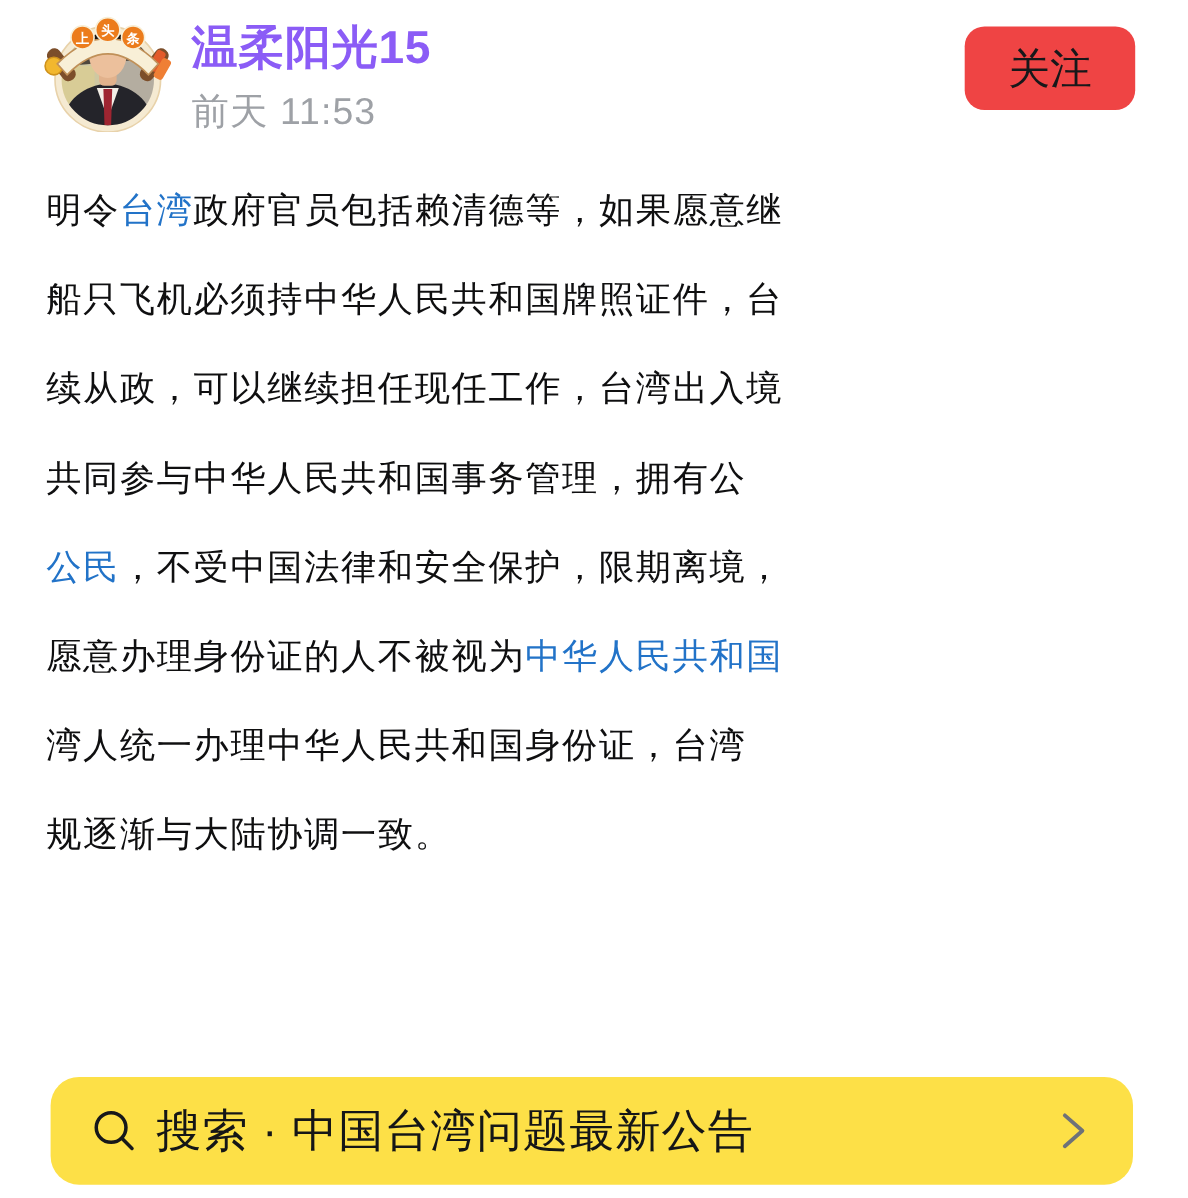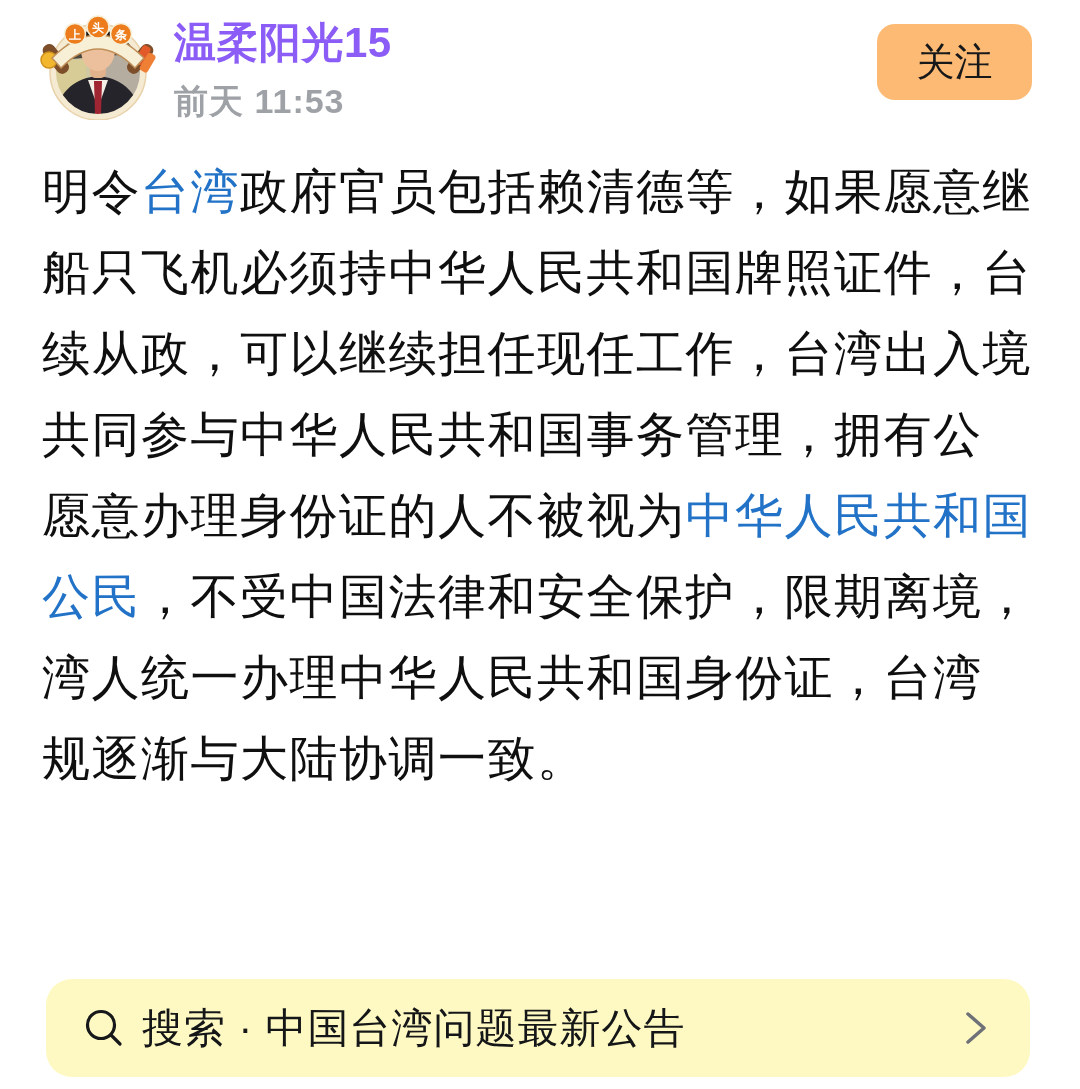--- a/index.html
+++ b/index.html
@@ -9,42 +9,42 @@
     font-family:"Liberation Sans","DejaVu Sans",sans-serif;
     position:relative;overflow:hidden;
     --link:#2273c8;
   }
   
   .post-header{position:absolute;top:8px;left:40px;right:48px;height:120px;}
   .avatar-wrap{position:absolute;left:0;top:0;width:116px;height:112px;cursor:pointer;}
   .avatar-wrap svg{width:100%;height:100%;display:block;}
   .who{position:absolute;left:134px;top:12px;}
   .username{font-size:42px;font-weight:700;color:#8b5cf6;line-height:46px;letter-spacing:0.5px;}
-  .timestamp{margin-top:13px;font-size:34px;color:#9ea1a6;letter-spacing:1px;font-weight:bold;}
+  .timestamp{margin-top:13px;font-size:34px;color:#9ea1a6;letter-spacing:1px;}
   .follow-btn{
     position:absolute;right:0;top:16px;
     width:155px;height:76px;
-    background:#fdba74;border:none;border-radius:18px;
+    background:#ef4444;border:none;border-radius:18px;
     font-family:inherit;font-size:38px;color:#17181a;
     display:flex;align-items:center;justify-content:center;
     cursor:pointer;
   }
   
   .body-text{position:absolute;top:151px;left:42px;width:996px;}
   .body-line{
     height:81px;line-height:81px;
-    font-size:48px;letter-spacing:1.5px;
+    font-size:32px;letter-spacing:1.5px;
     color:#0f0f10;white-space:nowrap;
   }
   .body-line .link{color:var(--link);cursor:pointer;}
   
   .search-bar{
     position:absolute;left:46px;top:979px;
     width:984px;height:98px;box-sizing:border-box;
-    background:#fef9c3;border-radius:26px;
+    background:#fde047;border-radius:26px;
     display:flex;align-items:center;
     padding:0 36px;cursor:pointer;
   }
   .search-icon{width:44px;height:44px;flex:0 0 auto;}
   .search-label{margin-left:16px;font-size:41px;color:#151617;letter-spacing:1px;}
   .chevron-icon{margin-left:auto;width:36px;height:44px;flex:0 0 auto;}
 </style>
 </head>
 <body>
 
@@ -107,22 +107,22 @@
   </div>
 
   <button class="follow-btn">关注</button>
 </div>
 
 <div class="body-text">
     <div class="body-line"><span>明令</span><span class="link">台湾</span><span>政府官员包括赖清德等，如果愿意继</span></div>
     <div class="body-line"><span>船只飞机必须持中华人民共和国牌照证件，台</span></div>
     <div class="body-line"><span>续从政，可以继续担任现任工作，台湾出入境</span></div>
     <div class="body-line"><span>共同参与中华人民共和国事务管理，拥有公</span></div>
+    <div class="body-line"><span class="link">公民</span><span>，不受中国法律和安全保护，限期离境，</span></div>
     <div class="body-line"><span>愿意办理身份证的人不被视为</span><span class="link">中华人民共和国</span></div>
-    <div class="body-line"><span class="link">公民</span><span>，不受中国法律和安全保护，限期离境，</span></div>
     <div class="body-line"><span>湾人统一办理中华人民共和国身份证，台湾</span></div>
     <div class="body-line"><span>规逐渐与大陆协调一致。</span></div>
   </div>
 
 <div class="search-bar">
   <svg class="search-icon" viewBox="0 0 44 44">
     <circle cx="19" cy="19" r="13.5" stroke="#17181a" stroke-width="3.2" fill="none"></circle>
     <line x1="29" y1="29" x2="38" y2="38" stroke="#17181a" stroke-width="3.2" stroke-linecap="round"></line>
   </svg>
   <span class="search-label">搜索 · 中国台湾问题最新公告</span>

